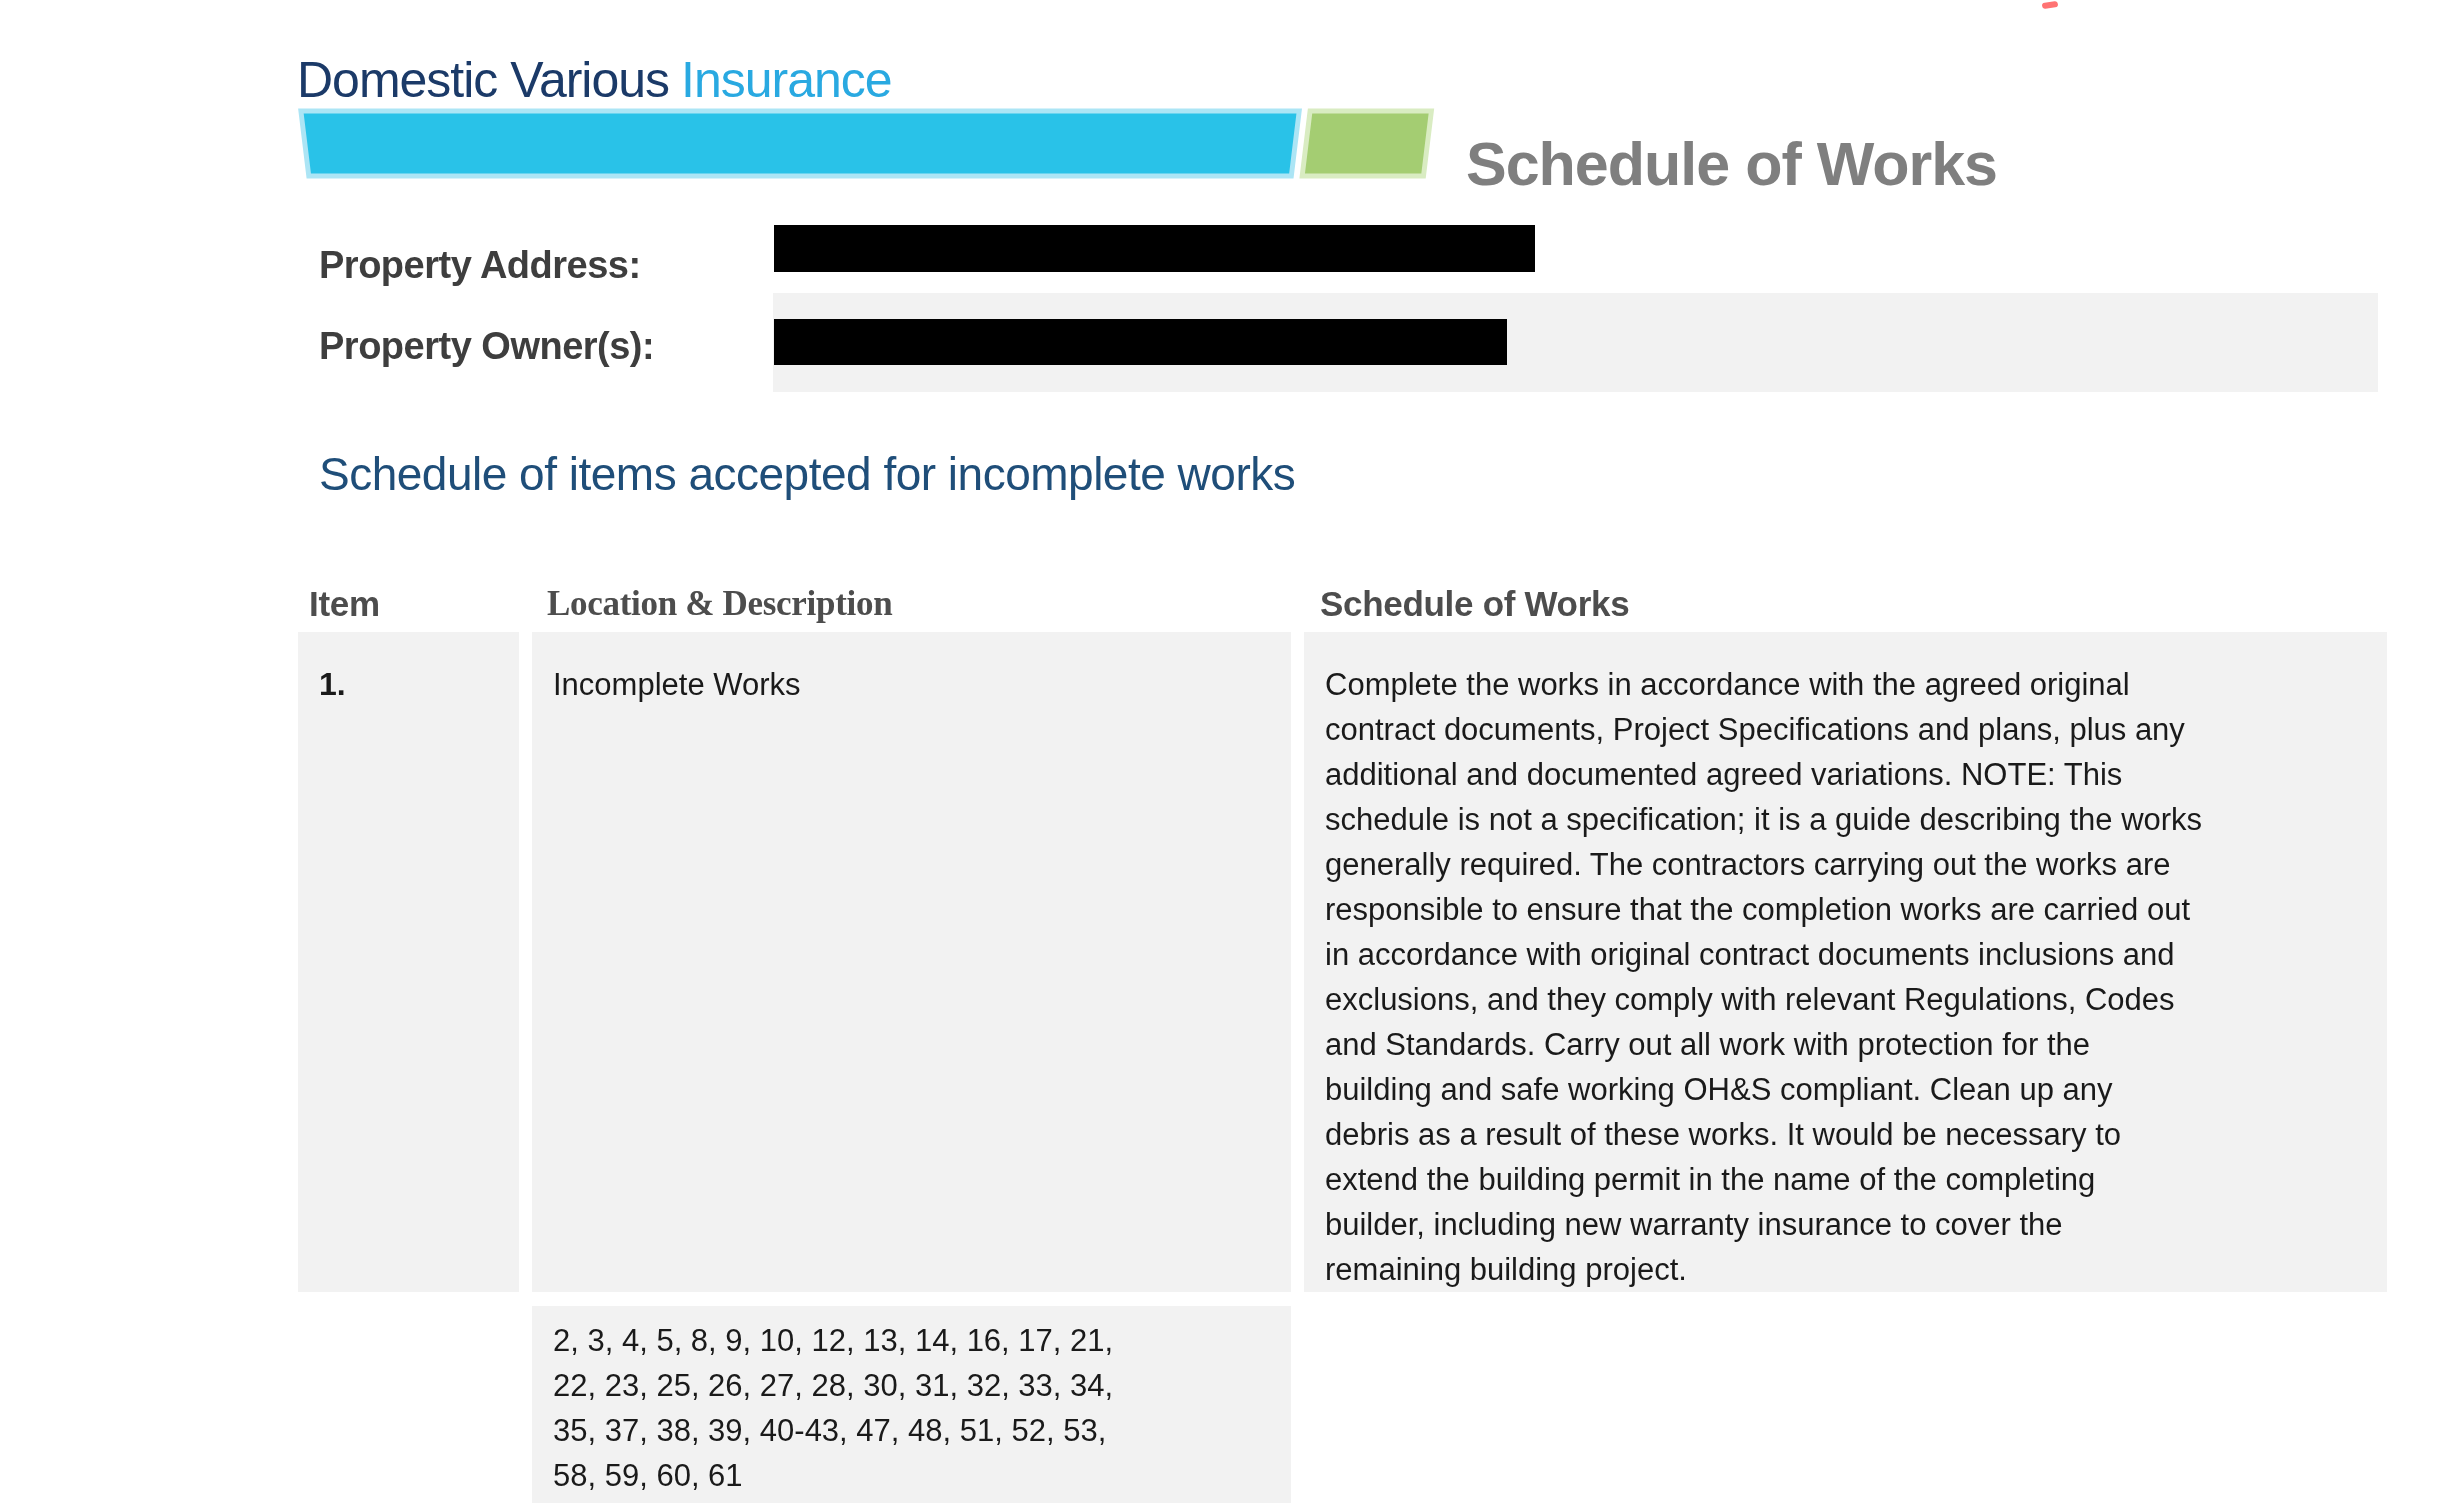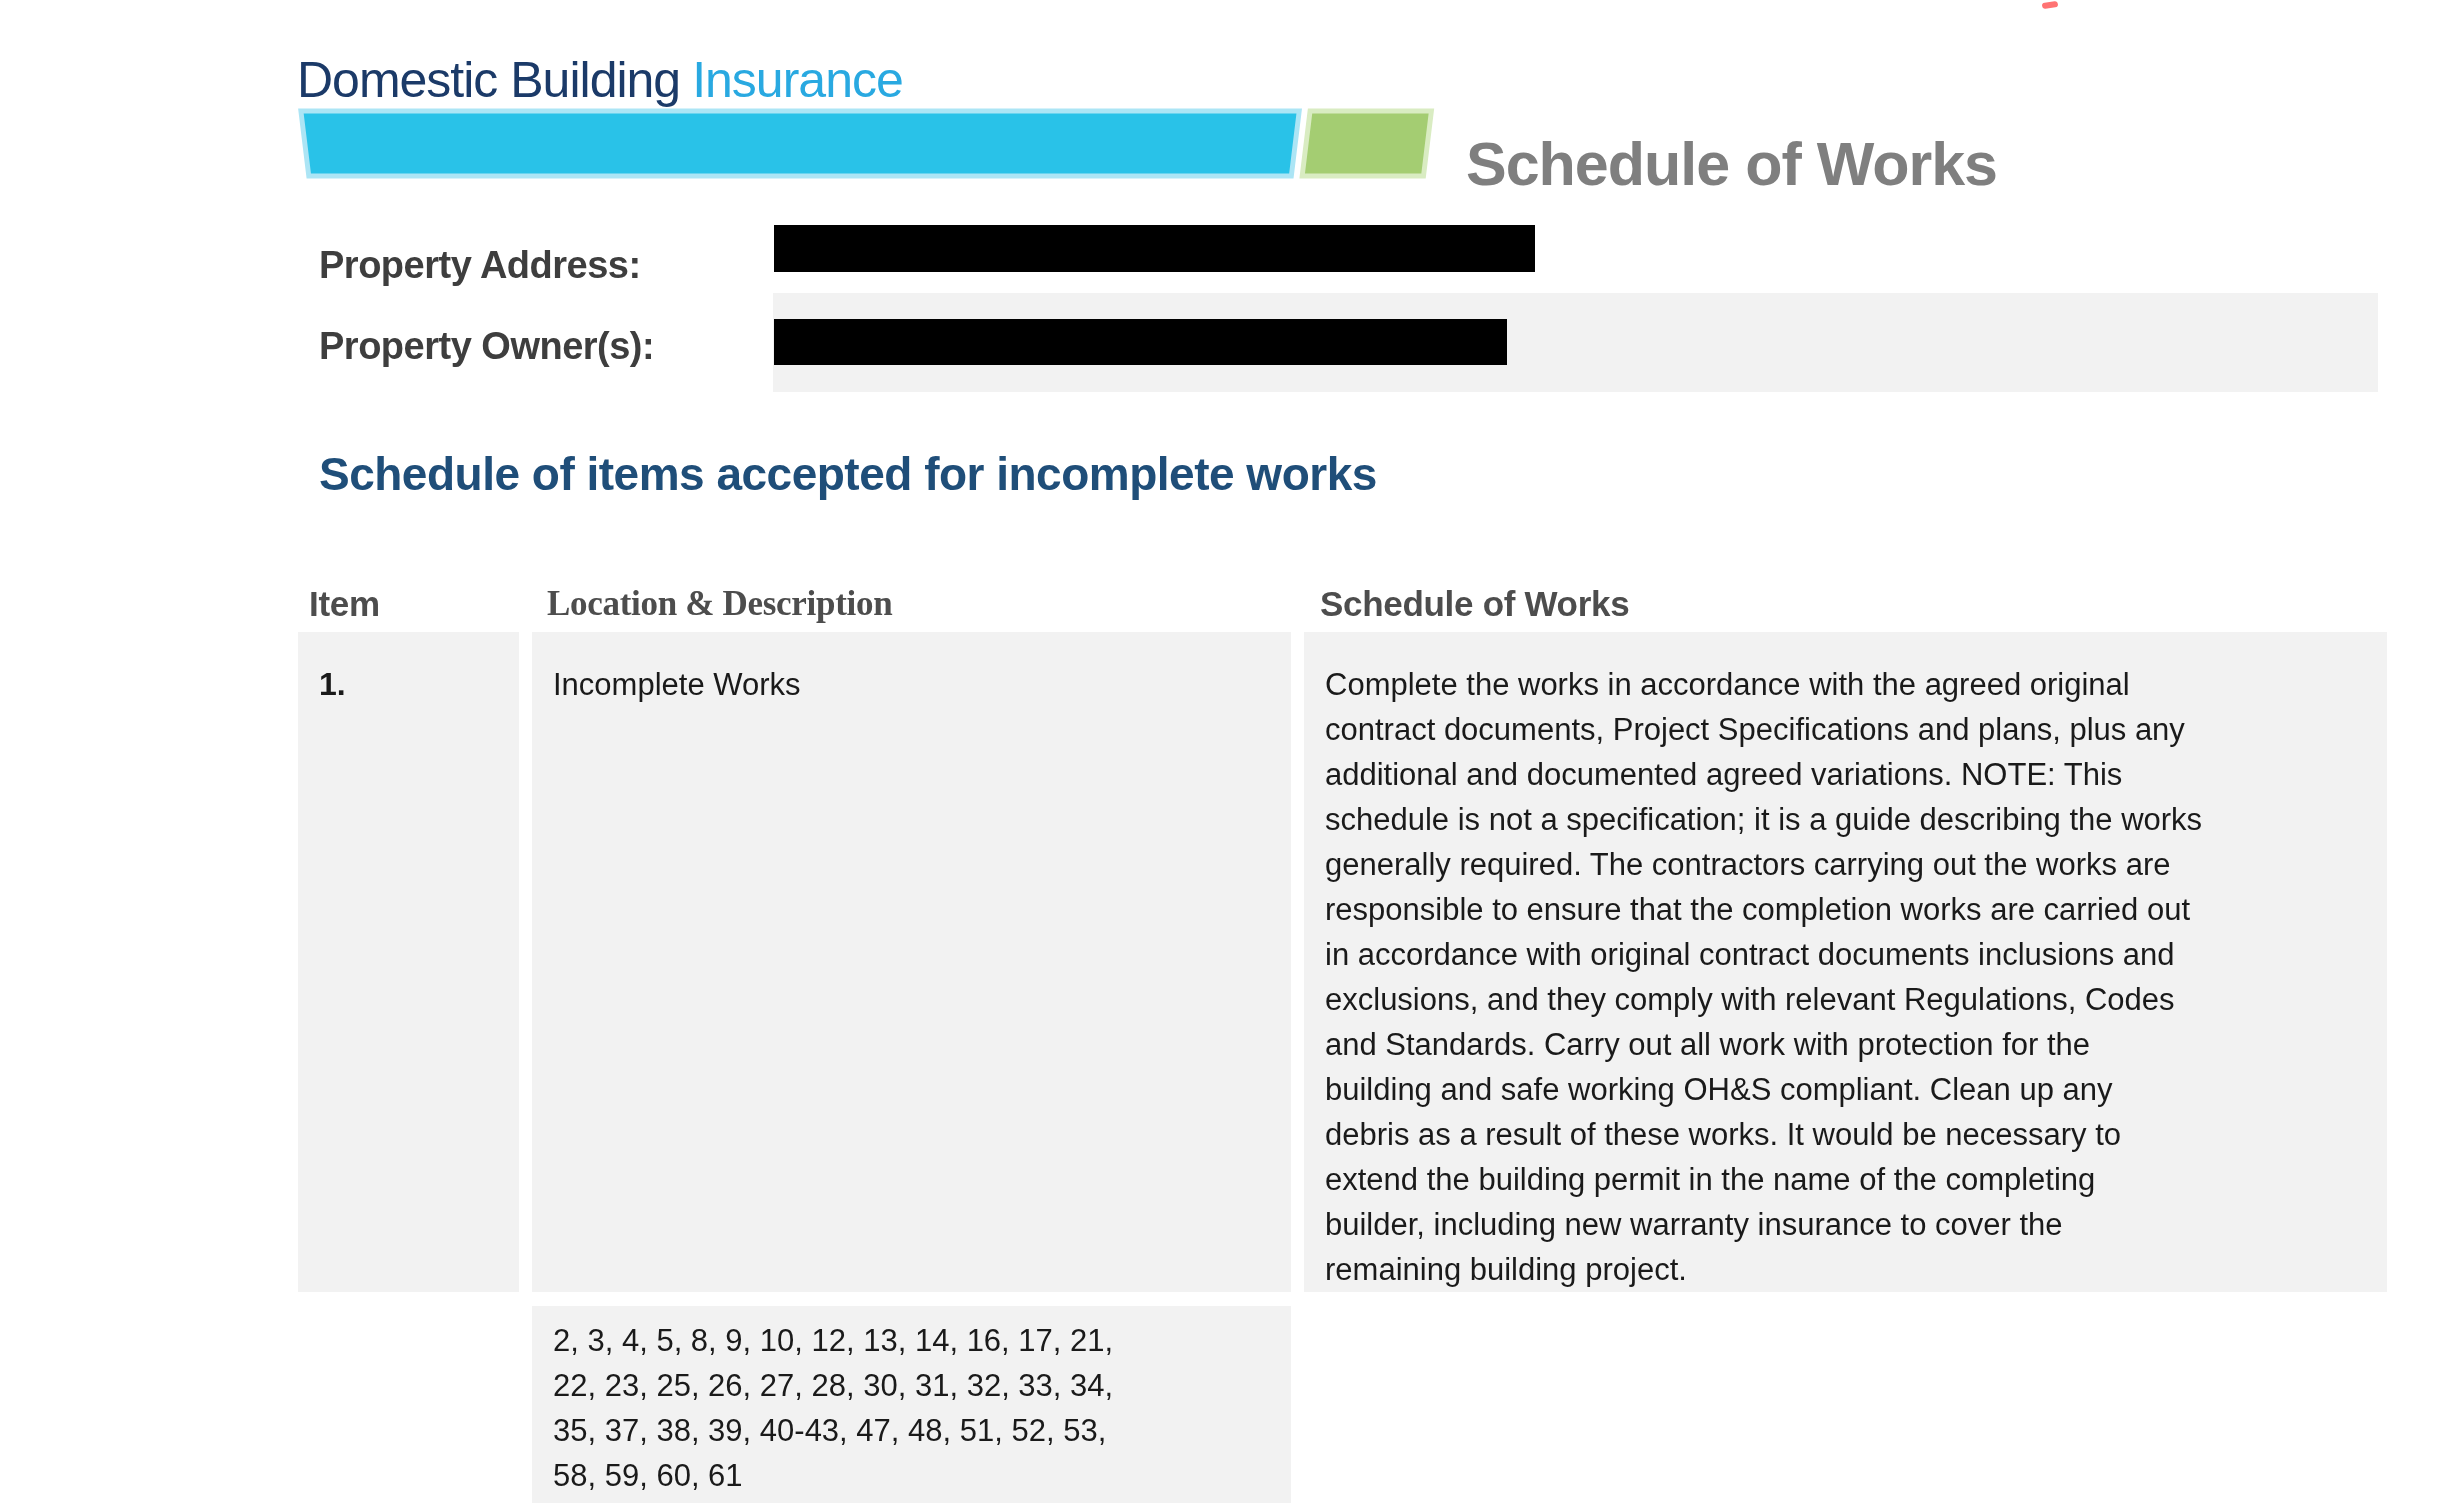--- a/index.html
+++ b/index.html
@@ -60,21 +60,21 @@
   .redact-address{left:774px;top:225px;width:761px;height:47px;}
   .redact-owner{left:774px;top:319px;width:733px;height:46px;}
 
   .artifact{left:2042px;top:2px;width:16px;height:6px;background:var(--artifact_red);
     border-radius:3px;transform:rotate(-8deg);opacity:.85;}
 
   
   .section-heading{
     left:319px;top:447px;
     font-size:46px;letter-spacing:-0.5px;
-    color:var(--heading_navy);white-space:nowrap;font-weight:bold;
+    color:var(--heading_navy);white-space:nowrap;
   }
 
   
   .col-header{
     top:584px;font-size:35px;font-weight:bold;letter-spacing:-0.3px;
     color:var(--header_gray);white-space:nowrap;
   }
   .col-h1{left:309px;}
   .col-h2{left:547px;font-family:Liberation Serif, serif;}
   .col-h3{left:1320px;}
@@ -94,21 +94,21 @@
   .c3{left:1304px;width:1083px;}
 </style>
 </head>
 <body>
 
 <div class="canvas">
 
   <div class="abs artifact"></div>
 
   <div class="abs logo-line">
-    <span class="logo-part1">Domestic Building</span><span class="logo-part2">Insurance</span>
+    <span class="logo-part1">Domestic Various</span><span class="logo-part2">Insurance</span>
   </div>
 
   <svg class="abs banner-svg" viewBox="0 0 1180 74" aria-hidden="true">
     <polygon class="banner-cyan" points="6,4 1018,4 1010,70 14,70"></polygon>
     <polygon class="banner-green" points="1029,4 1152,4 1144,70 1021,70"></polygon>
   </svg>
 
   <div class="abs doc-title">Schedule of Works</div>
 
   <div class="abs field-label label-address">Property Address:</div>

